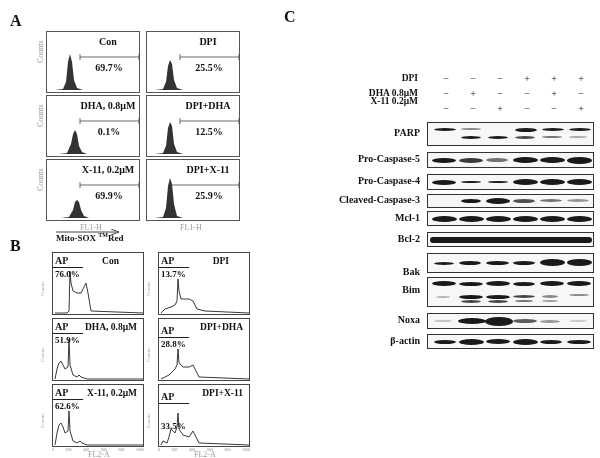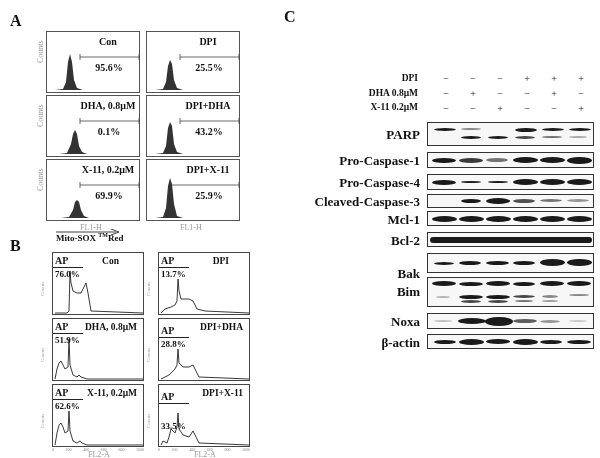--- a/index.html
+++ b/index.html
@@ -18,40 +18,40 @@
     .cplot { position:absolute; width:92px; height:63px; border:1px solid #444; box-sizing:border-box; background:#fff; }
     .cplot svg { position:absolute; left:0; top:0; }
     .cplot .ap { position:absolute; left:2px; top:2px; font-weight:bold; font-size:10px; }
     .cplot .apline { position:absolute; left:0; top:14px; width:30px; border-top:1px solid #222; }
     .cplot .ppct { position:absolute; left:2px; top:16px; font-weight:bold; font-size:9px; }
     .cplot .ctitle { position:absolute; right:6px; top:3px; font-weight:bold; font-size:9.5px; }
     .xticks { position:absolute; font-size:4px; color:#888; display:flex; justify-content:space-between; }
     
     .treat-label { position:absolute; font-weight:bold; font-size:9.5px; text-align:right; width:110px; }
     .sign { position:absolute; font-size:10px; width:12px; text-align:center; }
-    .blot-label { position:absolute; font-weight:bold; font-size:13px; text-align:right; width:112px; }
+    .blot-label { position:absolute; font-weight:bold; font-size:10px; text-align:right; width:112px; }
     .blot { position:absolute; left:427px; width:167px; border:1px solid #333; box-sizing:border-box; background:#f7f7f7; }
     .band { position:absolute; border-radius:50%/50%; background:#1a1a1a; }
   </style>
 </head>
 <body>
 
 <div class="panel-letter" style="left:10px;top:12px;">A</div>
 
 <div>
 
   <div class="fplot" style="left:46px;top:31px;">
     <svg width="94" height="62">
       <path d="M8,58 L16,57 L19,50 L21,30 L23,22 L25,30 L27,48 L30,56 L36,58 Z" fill="#333"></path>
       <line x1="33" y1="25" x2="92" y2="25" stroke="#444" stroke-width="0.8"></line>
       <line x1="33" y1="22" x2="33" y2="28" stroke="#444" stroke-width="0.8"></line>
       <line x1="92" y1="22" x2="92" y2="28" stroke="#444" stroke-width="0.8"></line>
     </svg>
     <div class="ttl">Con</div>
-    <div class="pct">95.6%</div>
+    <div class="pct">69.7%</div>
   </div>
   <div class="fplot" style="left:146px;top:31px;">
     <svg width="94" height="62">
       <path d="M8,58 L16,57 L19,50 L21,34 L23,28 L25,32 L27,48 L30,56 L36,58 Z" fill="#333"></path>
       <line x1="33" y1="25" x2="92" y2="25" stroke="#444" stroke-width="0.8"></line>
       <line x1="33" y1="22" x2="33" y2="28" stroke="#444" stroke-width="0.8"></line>
       <line x1="92" y1="22" x2="92" y2="28" stroke="#444" stroke-width="0.8"></line>
     </svg>
     <div class="ttl">DPI</div>
     <div class="pct">25.5%</div>
@@ -68,21 +68,21 @@
     <div class="pct">0.1%</div>
   </div>
   <div class="fplot" style="left:146px;top:95px;">
     <svg width="94" height="62">
       <path d="M8,58 L16,57 L19,50 L21,32 L23,26 L25,30 L27,48 L30,56 L36,58 Z" fill="#333"></path>
       <line x1="33" y1="25" x2="92" y2="25" stroke="#444" stroke-width="0.8"></line>
       <line x1="33" y1="22" x2="33" y2="28" stroke="#444" stroke-width="0.8"></line>
       <line x1="92" y1="22" x2="92" y2="28" stroke="#444" stroke-width="0.8"></line>
     </svg>
     <div class="ttl">DPI+DHA</div>
-    <div class="pct">43.2%</div>
+    <div class="pct">12.5%</div>
   </div>
 
   <div class="fplot" style="left:46px;top:159px;">
     <svg width="94" height="62">
       <path d="M14,58 L22,57 L26,50 L28,42 L30,40 L32,42 L34,50 L37,56 L42,58 Z" fill="#333"></path>
       <line x1="33" y1="25" x2="92" y2="25" stroke="#444" stroke-width="0.8"></line>
       <line x1="33" y1="22" x2="33" y2="28" stroke="#444" stroke-width="0.8"></line>
       <line x1="92" y1="22" x2="92" y2="28" stroke="#444" stroke-width="0.8"></line>
     </svg>
     <div class="ttl">X-11, 0.2μM</div>
@@ -196,21 +196,21 @@
 <div class="ylab" style="left:40px;top:362px;font-size:5px;">Counts</div>
 <div class="ylab" style="left:146px;top:362px;font-size:5px;">Counts</div>
 <div class="ylab" style="left:40px;top:428px;font-size:5px;">Counts</div>
 <div class="ylab" style="left:146px;top:428px;font-size:5px;">Counts</div>
 
 <div class="panel-letter" style="left:284px;top:8px;">C</div>
 
 <div>
   <div class="treat-label" style="left:308px;top:73px;">DPI</div>
   <div class="treat-label" style="left:308px;top:88px;">DHA  0.8μM</div>
-  <div class="treat-label" style="left:308px;top:102px;">X-11  0.2μM</div>
+  <div class="treat-label" style="left:308px;top:96px;">X-11  0.2μM</div>
 
   <div class="sign" style="left:440px;top:73px;">−</div>
   <div class="sign" style="left:467px;top:73px;">−</div>
   <div class="sign" style="left:494px;top:73px;">−</div>
   <div class="sign" style="left:521px;top:73px;">+</div>
   <div class="sign" style="left:548px;top:73px;">+</div>
   <div class="sign" style="left:575px;top:73px;">+</div>
 
   <div class="sign" style="left:440px;top:88px;">−</div>
   <div class="sign" style="left:467px;top:88px;">+</div>
@@ -236,21 +236,21 @@
     <div class="band" style="left:33px;top:13px;width:20px;height:3px;"></div>
     <div class="band" style="left:60px;top:13px;width:20px;height:3px;"></div>
     <div class="band" style="left:87px;top:5px;width:22px;height:4px;"></div>
     <div class="band" style="left:87px;top:13px;width:20px;height:3px;opacity:.8;"></div>
     <div class="band" style="left:114px;top:5px;width:22px;height:3px;"></div>
     <div class="band" style="left:114px;top:13px;width:20px;height:2px;opacity:.6;"></div>
     <div class="band" style="left:141px;top:5px;width:22px;height:3px;"></div>
     <div class="band" style="left:141px;top:13px;width:18px;height:2px;opacity:.35;"></div>
   </div>
 
-  <div class="blot-label" style="left:308px;top:153px;">Pro-Caspase-1</div>
+  <div class="blot-label" style="left:308px;top:153px;">Pro-Caspase-5</div>
   <div class="blot" style="top:152px;height:16px;">
     <div class="band" style="left:4px;top:5px;width:24px;height:5px;"></div>
     <div class="band" style="left:31px;top:5px;width:24px;height:5px;opacity:.85;"></div>
     <div class="band" style="left:58px;top:5px;width:22px;height:4px;opacity:.6;"></div>
     <div class="band" style="left:85px;top:4px;width:25px;height:6px;"></div>
     <div class="band" style="left:112px;top:4px;width:25px;height:6px;"></div>
     <div class="band" style="left:139px;top:4px;width:25px;height:7px;"></div>
   </div>
 
   <div class="blot-label" style="left:308px;top:175px;">Pro-Caspase-4</div>

